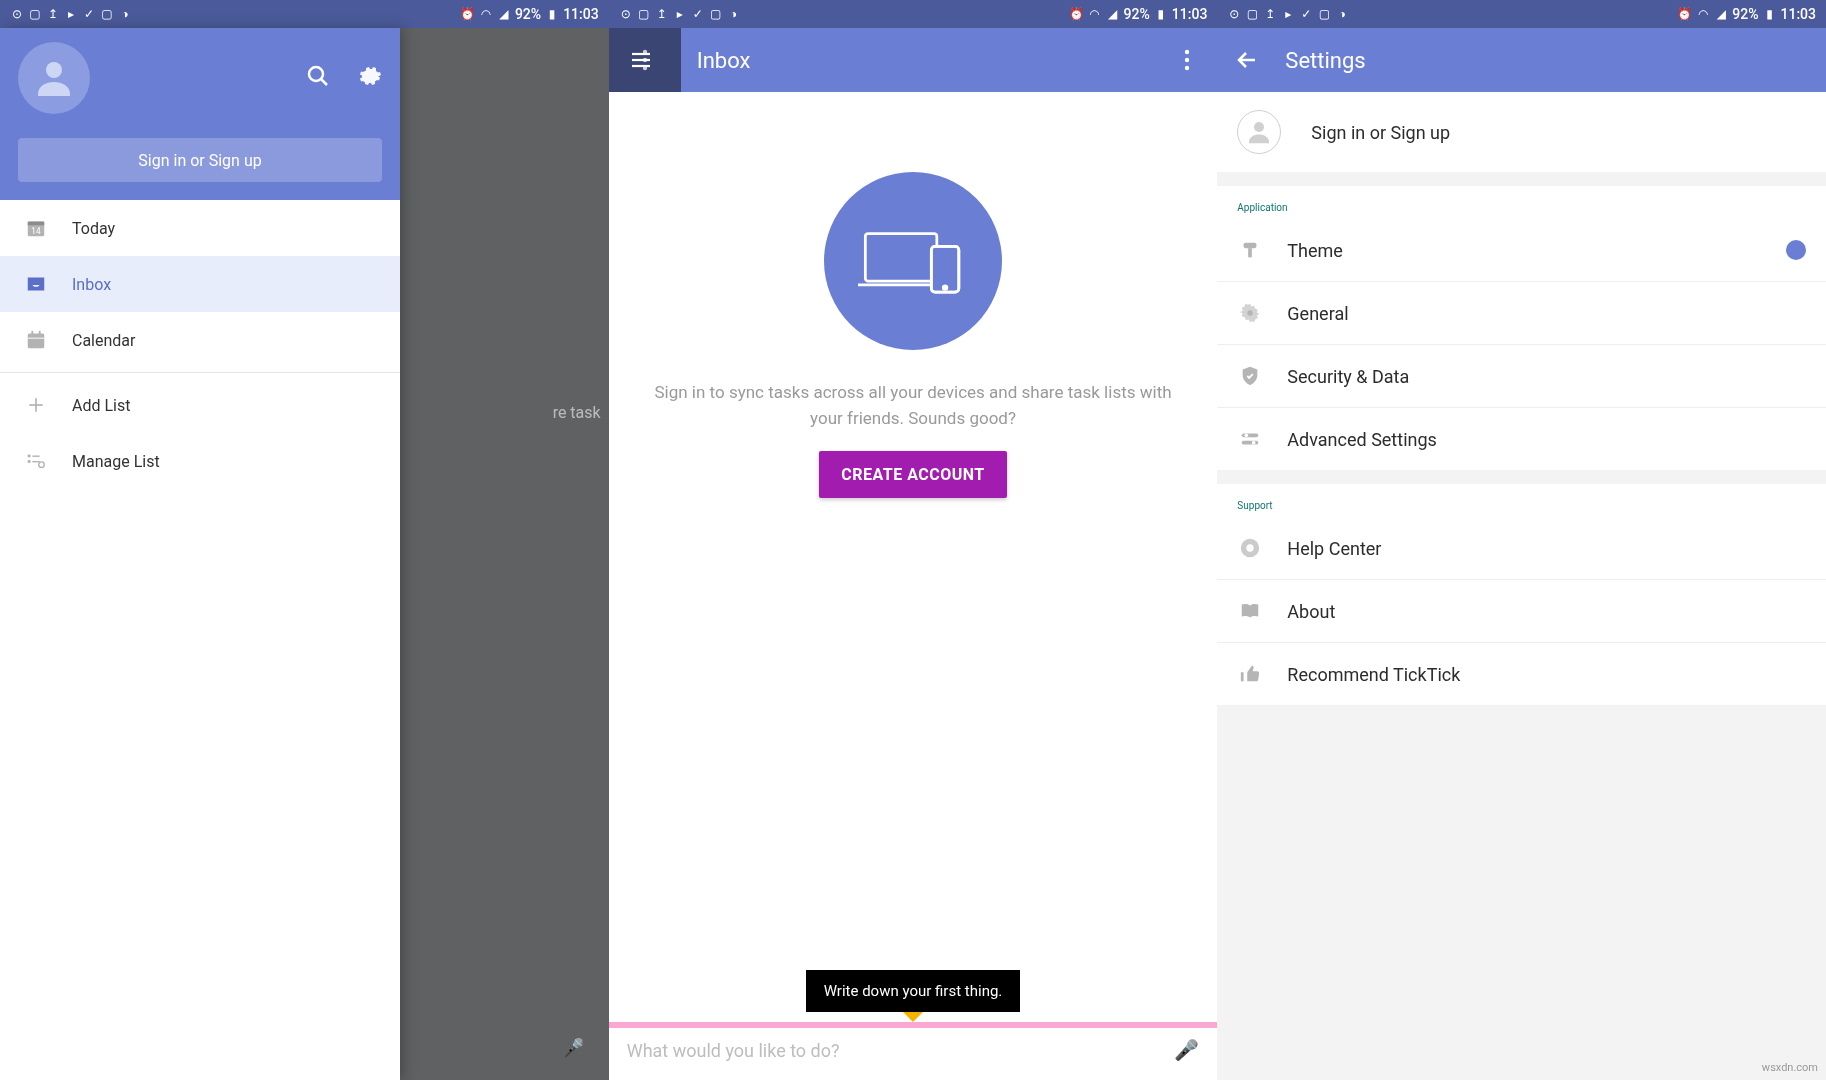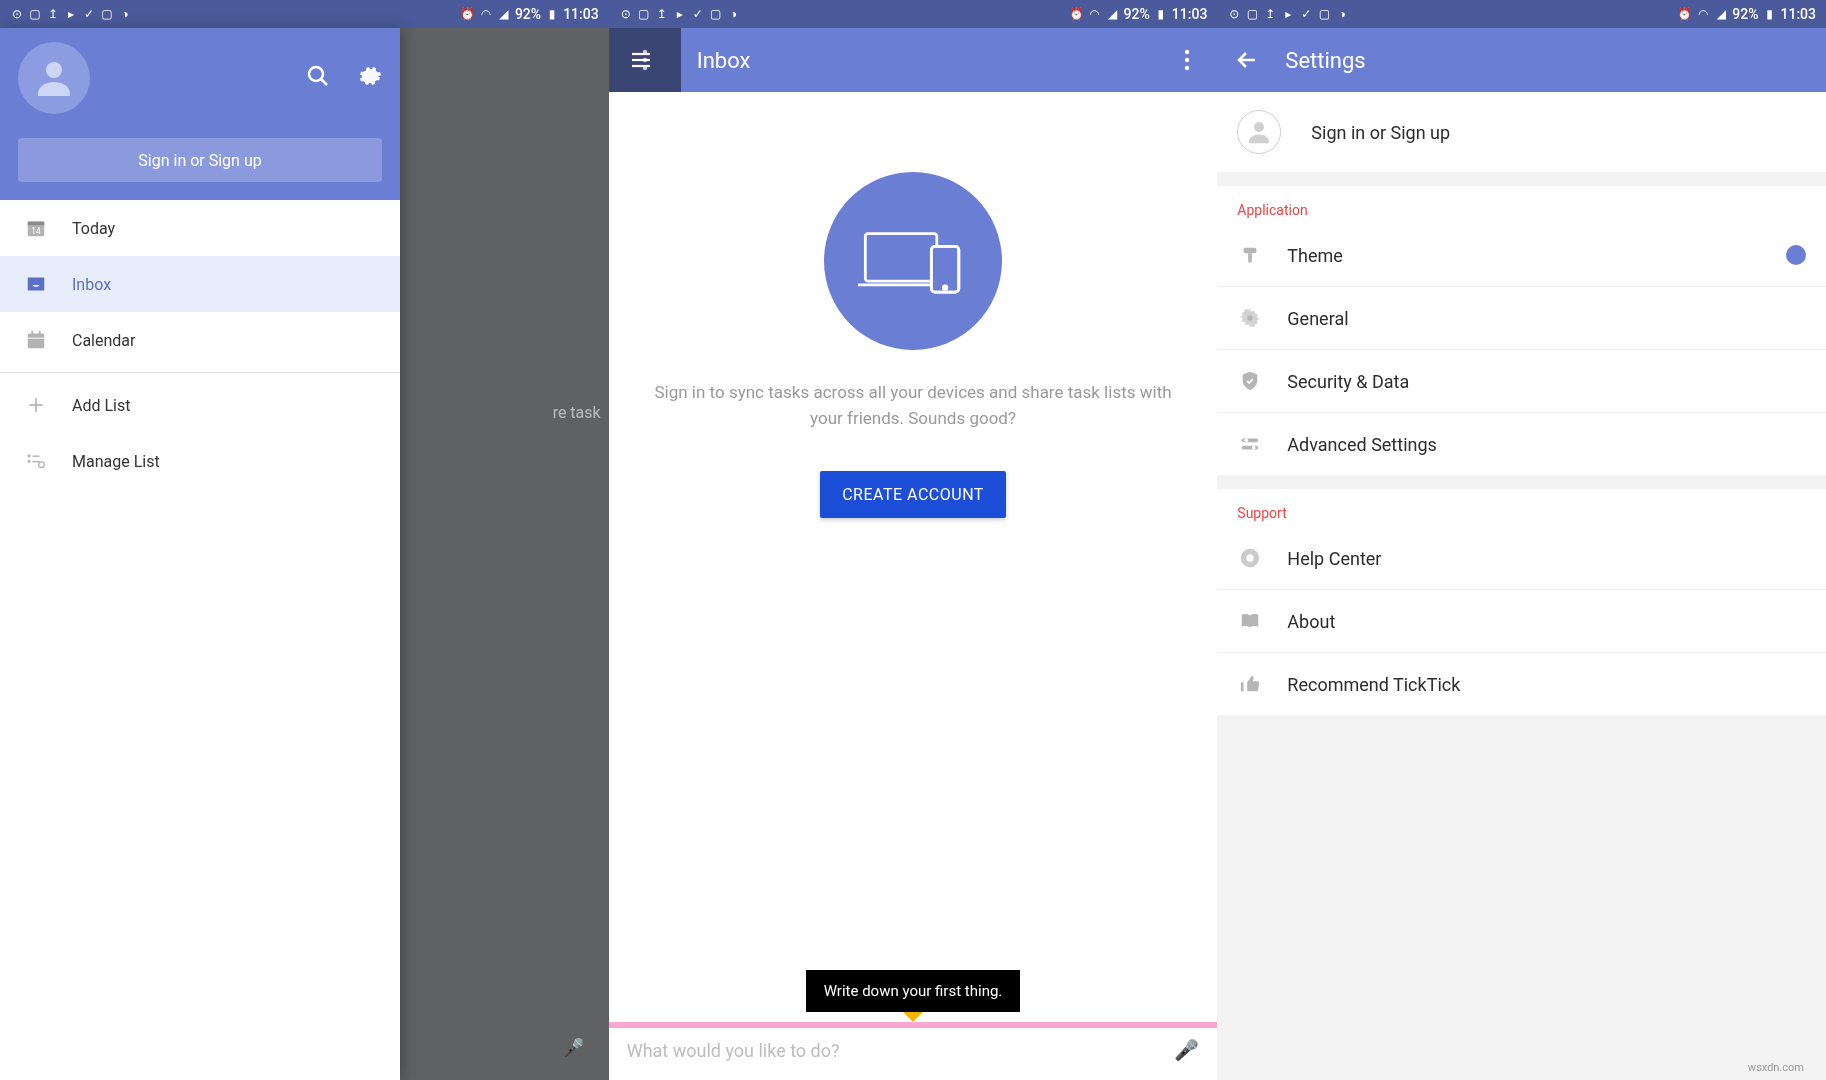--- a/index.html
+++ b/index.html
@@ -33,43 +33,43 @@
 .nav-item.active { background: #e8edfb; color: #5a6fc5; }
 .nav-item .nav-ico { width: 24px; height: 24px; color: #b3b3b3; display: flex; align-items: center; justify-content: center; }
 .nav-item.active .nav-ico { color: #5a6fc5; }
 .nav-sep { height: 1px; background: #e5e5e5; margin: 4px 0; }
 
 
 .p2-body { flex: 1; display: flex; flex-direction: column; align-items: center; padding-top: 80px; }
 .hero-circle { width: 178px; height: 178px; border-radius: 50%; background: #6a7ed4; display: flex; align-items: center; justify-content: center; }
 .hero-circle svg { width: 110px; height: 80px; }
 .hero-text { margin-top: 30px; color: #9a9a9a; font-size: 17px; text-align: center; line-height: 1.5; padding: 0 30px; }
-.cta { margin-top: 40px; background: #1d4ed8; color: #fff; border: none; padding: 14px 22px; font-size: 16px; font-weight: 400; letter-spacing: .5px; cursor: pointer; box-shadow: 0 2px 4px rgba(0,0,0,.2); border-radius: 2px; }
+.cta { margin-top: 20px; background: #a21caf; color: #fff; border: none; padding: 14px 22px; font-size: 16px; font-weight: 700; letter-spacing: .5px; cursor: pointer; box-shadow: 0 2px 4px rgba(0,0,0,.2); border-radius: 2px; }
 .tooltip-wrap { margin-top: auto; margin-bottom: 10px; position: relative; }
 .tooltip { background: #000000; color: #fff; font-size: 15px; padding: 12px 18px; position: relative; }
 .tooltip::after { content: ""; position: absolute; bottom: -10px; left: 50%; transform: translateX(-50%); border: 10px solid transparent; border-top-color: #f5b301; border-bottom: none; }
 .input-row { border-top: 6px solid #f9a8d4; display: flex; align-items: center; padding: 10px 18px 18px; gap: 14px; }
 .input-row input { flex: 1; border: none; font-size: 18px; color: #333; outline: none; }
 .input-row input::placeholder { color: #bdbdbd; }
 .mic { color: #555; font-size: 20px; cursor: pointer; }
 .p2-more { position:absolute; top:28px; left:0; width:72px; height:64px; background:rgba(0,0,0,.45); display:flex; align-items:center; justify-content:center; color:#fff; }
 
 
 .settings-body { flex: 1; overflow-y: auto; background: #f3f3f3; }
 .section { background: #fff; }
 .section + .sep { height: 14px; }
 .row { display: flex; align-items: center; padding: 18px 20px; gap: 24px; cursor: pointer; border-bottom: 1px solid #eee; }
 .row:last-child { border-bottom: none; }
 .row .rico { width: 26px; height: 26px; color: #b5b5b5; display: flex; align-items: center; justify-content: center; }
 .row .rlabel { font-size: 18px; color: #2c2c2c; flex: 1; }
 .row .dot { width: 20px; height: 20px; border-radius: 50%; background: #6a7ed4; }
-.section-title { font-size: 14px; color: #ef4444; padding: 16px 20px 6px; }
+.section-title { font-size: 10px; color: #0f766e; padding: 16px 20px 6px; }
 .avatar-sm { width: 44px; height: 44px; border-radius: 50%; border: 1px solid #d0d0d0; display: flex; align-items: center; justify-content: center; margin: 0 6px 0 0; }
 
-.watermark { position: absolute; bottom: 6px; right: 22px; font-size: 11px; color: #999; margin-top: 20px; }
+.watermark { position: absolute; bottom: 6px; right: 8px; font-size: 11px; color: #999; margin-top: 20px; }
 </style>
 </head>
 <body>
 
 <div class="phone">
   <div class="statusbar">
     <div class="sb-left">
       <span class="sb-ico">⊙</span>
       <span class="sb-ico">▢</span>
       <span class="sb-ico">↥</span>

